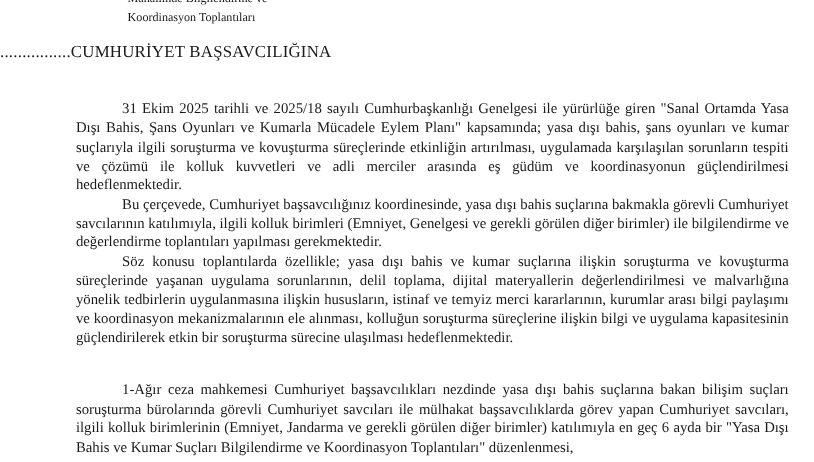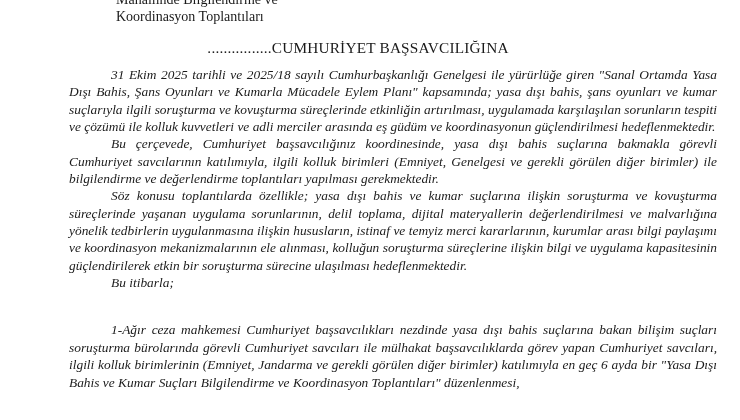--- a/index.html
+++ b/index.html
@@ -28,51 +28,50 @@
     position: absolute;
     left: 116px;
     top: -9px;
     width: 400px;
     font-size: 13.2px;
     line-height: 17px;
     text-align: left;
     white-space: nowrap;
   }
   .doc-header div {
-    font-size: 14px;
+    font-size: 11px;
     line-height: 17px;
   }
 
   
   .recipient {
     position: absolute;
     left: 0;
     top: 38px;
     width: 716px;
-    text-align: center;
+    text-align: left;
     font-size: 15.3px;
     letter-spacing: 0.2px;
     line-height: 20px;
   }
   .recipient .dots {
     font-size: 15.3px;
   }
 
   
   .body-text {
     position: absolute;
     left: 69px;
-    top: 66px;
+    top: 90px;
     width: 648px;
     font-size: 13.4px;
     line-height: 17.35px;
     text-align: justify;
     text-justify: inter-word;
     hyphens: none;
-    font-style: italic;
   }
   .body-text p {
     margin: 0;
     padding: 0;
     text-indent: 42px;
     text-align: justify;
     font-size: 13.4px;
     line-height: 17.35px;
   }
   .body-text p:last-child {
@@ -91,17 +90,16 @@
   </div>
 
   <div class="recipient">
     <span class="dots">................</span><span>CUMHURİYET BAŞSAVCILIĞINA</span>
   </div>
 
   <div class="body-text">
     <p>31 Ekim 2025 tarihli ve 2025/18 sayılı Cumhurbaşkanlığı Genelgesi ile yürürlüğe giren "Sanal Ortamda Yasa Dışı Bahis, Şans Oyunları ve Kumarla Mücadele Eylem Planı" kapsamında; yasa dışı bahis, şans oyunları ve kumar suçlarıyla ilgili soruşturma ve kovuşturma süreçlerinde etkinliğin artırılması, uygulamada karşılaşılan sorunların tespiti ve çözümü ile kolluk kuvvetleri ve adli merciler arasında eş güdüm ve koordinasyonun güçlendirilmesi hedeflenmektedir.</p>
     <p>Bu çerçevede, Cumhuriyet başsavcılığınız koordinesinde, yasa dışı bahis suçlarına bakmakla görevli Cumhuriyet savcılarının katılımıyla, ilgili kolluk birimleri (Emniyet, Genelgesi ve gerekli görülen diğer birimler) ile bilgilendirme ve değerlendirme toplantıları yapılması gerekmektedir.</p>
     <p>Söz konusu toplantılarda özellikle; yasa dışı bahis ve kumar suçlarına ilişkin soruşturma ve kovuşturma süreçlerinde yaşanan uygulama sorunlarının, delil toplama, dijital materyallerin değerlendirilmesi ve malvarlığına yönelik tedbirlerin uygulanmasına ilişkin hususların, istinaf ve temyiz merci kararlarının, kurumlar arası bilgi paylaşımı ve koordinasyon mekanizmalarının ele alınması, kolluğun soruşturma süreçlerine ilişkin bilgi ve uygulama kapasitesinin güçlendirilerek etkin bir soruşturma sürecine ulaşılması hedeflenmektedir.</p>
-    <p>Bu itibarla;</p>
     <p>1-Ağır ceza mahkemesi Cumhuriyet başsavcılıkları nezdinde yasa dışı bahis suçlarına bakan bilişim suçları soruşturma bürolarında görevli Cumhuriyet savcıları ile mülhakat başsavcılıklarda görev yapan Cumhuriyet savcıları, ilgili kolluk birimlerinin (Emniyet, Jandarma ve gerekli görülen diğer birimler) katılımıyla en geç 6 ayda bir "Yasa Dışı Bahis ve Kumar Suçları Bilgilendirme ve Koordinasyon Toplantıları" düzenlenmesi,</p>
   </div>
 
 </div>
 
 </body></html>

